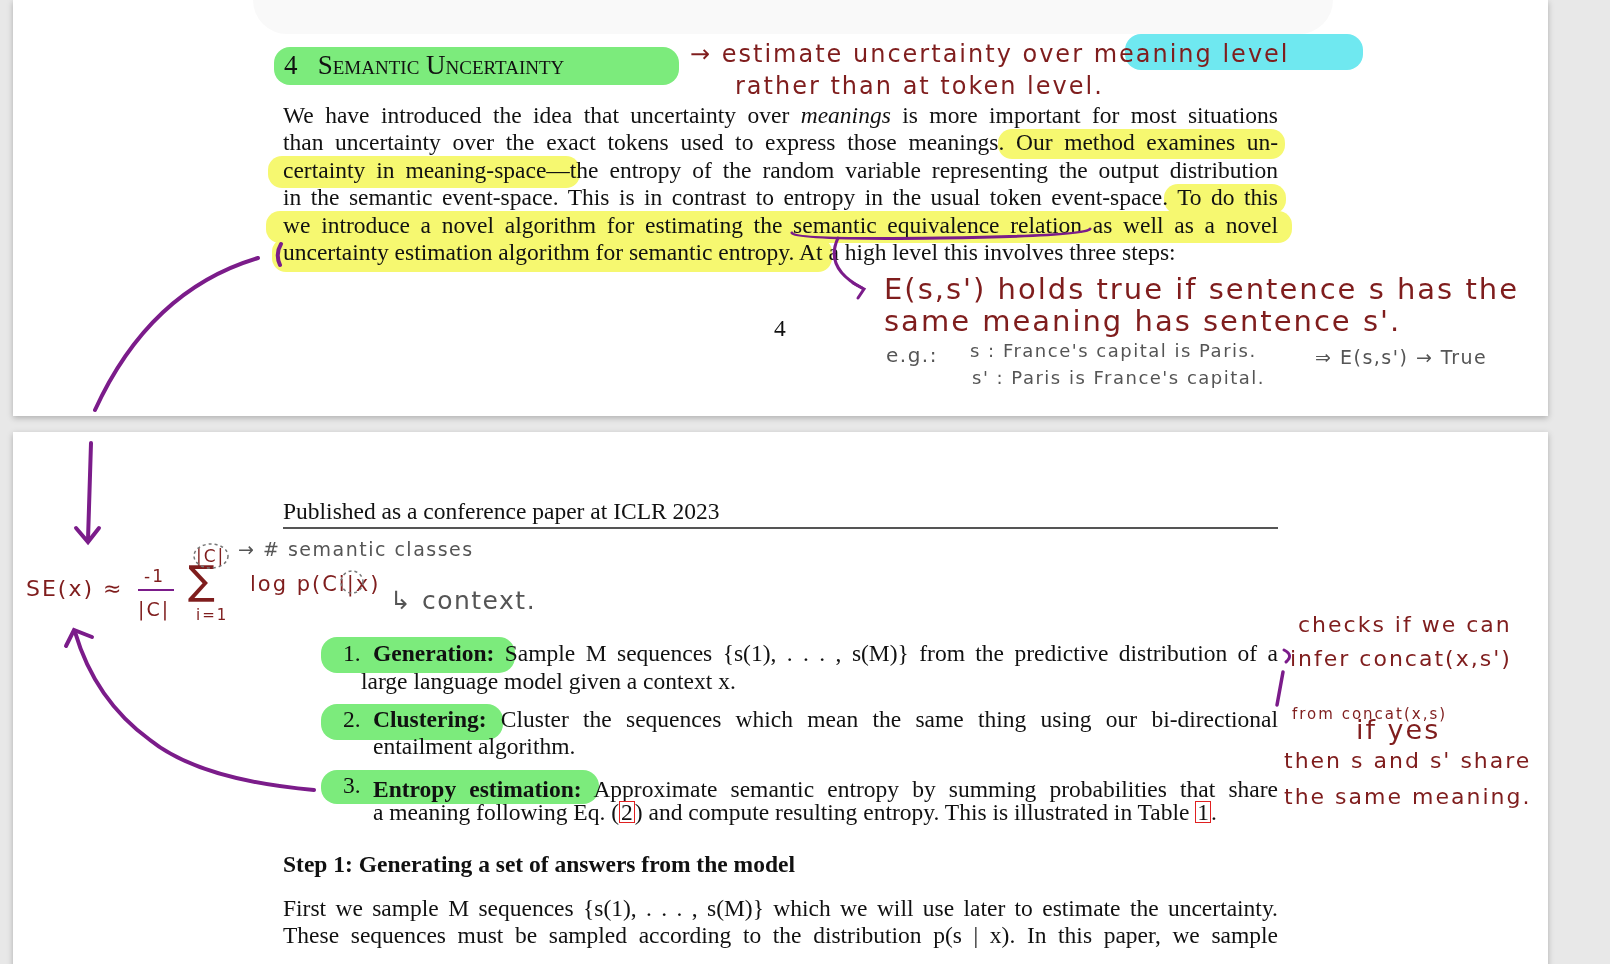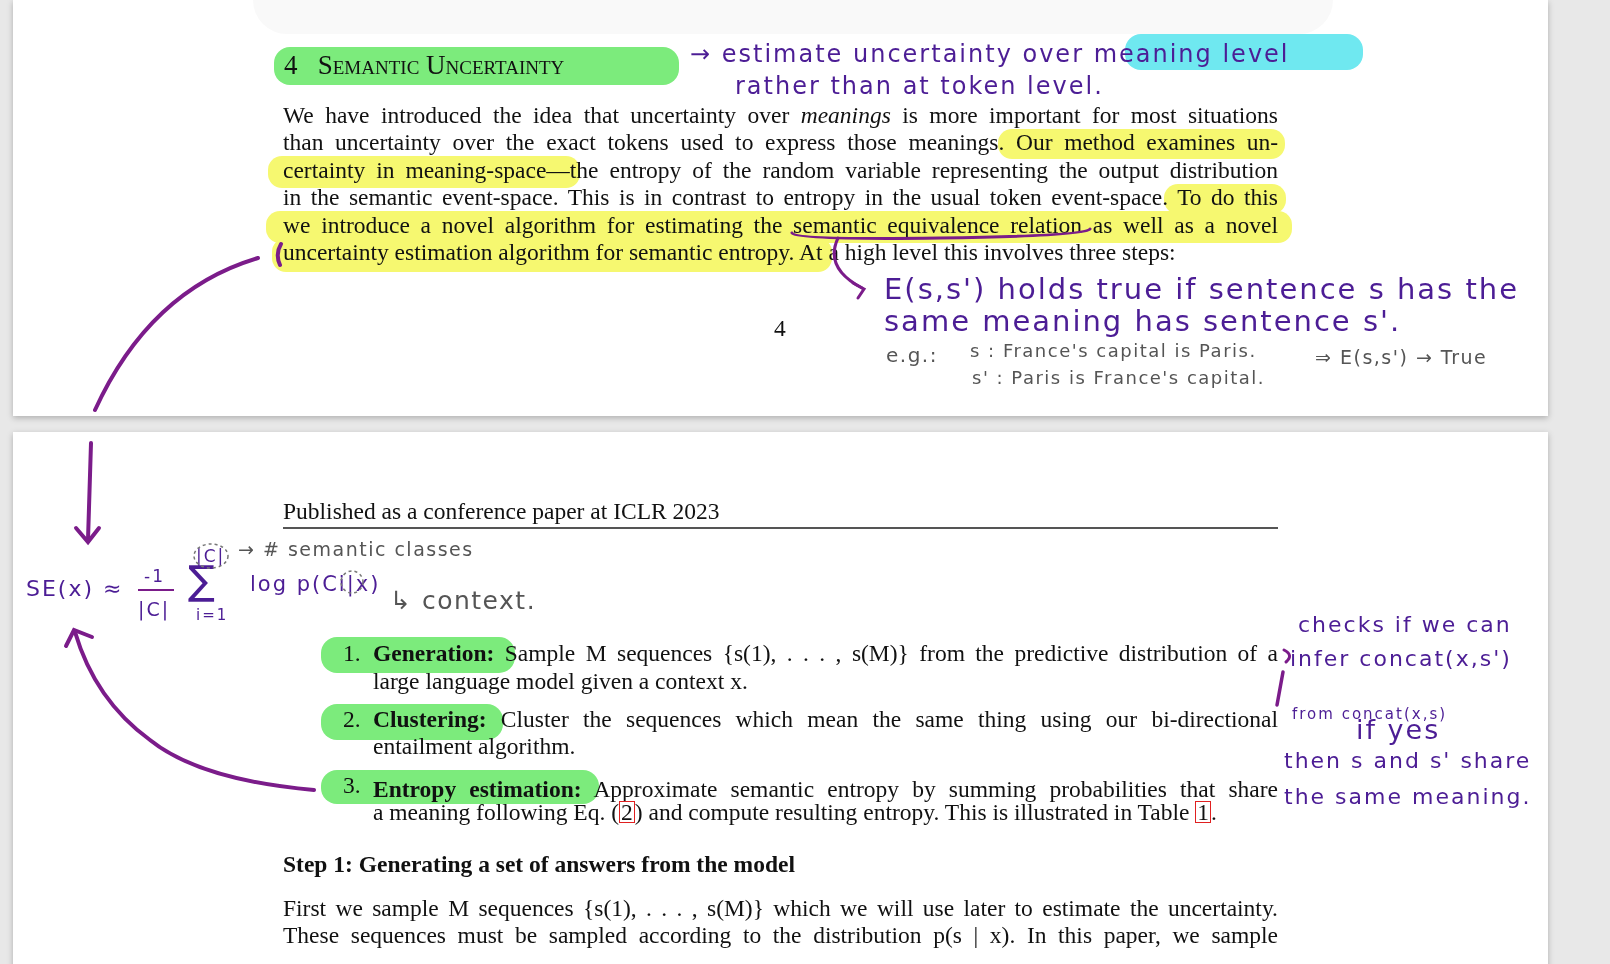--- a/index.html
+++ b/index.html
@@ -7,21 +7,21 @@
          font-family:"Liberation Serif", "DejaVu Serif", serif; color:#111; }
   .page { position:absolute; background:#fff; box-shadow:0 2px 6px rgba(0,0,0,0.25); }
   #page1 { left:13px; top:0; width:1535px; height:416px; }
   #page2 { left:13px; top:432px; width:1535px; height:560px; }
   .smudge { position:absolute; left:240px; top:0; width:1080px; height:34px; background:#f9f9f9; border-radius:0 0 60px 60px; }
   .abs { position:absolute; white-space:nowrap; }
   .body-text { font-size:23.5px; line-height:27.3px; }
   .hl-yellow { background:#f6f870; border-radius:14px; }
   .hl-green { background:#7ceb7c; border-radius:16px; }
   .hl-cyan { background:#6fe8f0; border-radius:16px; }
-  .hand { font-family:"DejaVu Sans", sans-serif; color:#4c1d95; letter-spacing:2px; }
+  .hand { font-family:"DejaVu Sans", sans-serif; color:#7f1d1d; letter-spacing:2px; }
   .hand-gray { font-family:"DejaVu Sans", sans-serif; color:#555; letter-spacing:1.5px; }
   .ref { border:1.5px solid #e02020; padding:0 1px; line-height:20px; display:inline-block; }
   .section-title { font-size:27px; }
   .section-title .sc { font-variant:small-caps; }
   svg.overlay { position:absolute; left:0; top:0; pointer-events:none; }
   .para-line { position:absolute; left:283px; width:995px; white-space:nowrap; }
   .justify { text-align:justify; text-align-last:justify; }
 </style>
 </head>
 <body>
@@ -76,21 +76,21 @@
 <div class="abs hand" style="left:250px;top:572px;font-size:21px;">log p(Ci|x)</div>
 <div class="abs hand-gray" style="left:238px;top:538px;font-size:19px;">→ # semantic classes</div>
 <div class="abs hand-gray" style="left:390px;top:586px;font-size:25px;">↳ <span>context.</span></div>
 
 <div class="abs hl-green" style="left:321px;top:637px;width:194px;height:36px;"></div>
 <div class="abs hl-green" style="left:321px;top:704px;width:182px;height:36px;"></div>
 <div class="abs hl-green" style="left:321px;top:770px;width:278px;height:34px;"></div>
 
 <div class="abs body-text" style="left:343px;top:640px;">1.</div>
 <div class="abs body-text justify" style="left:373px;top:640px;width:905px;white-space:nowrap;"><b>Generation:</b><span> Sample M sequences {s(1), . . . , s(M)} from the predictive distribution of a</span></div>
-<div class="abs body-text" style="left:373px;top:668px;">large language model given a context x.</div>
+<div class="abs body-text" style="left:361px;top:668px;">large language model given a context x.</div>
 
 <div class="abs body-text" style="left:343px;top:706px;">2.</div>
 <div class="abs body-text justify" style="left:373px;top:706px;width:905px;white-space:nowrap;"><b>Clustering:</b><span> Cluster the sequences which mean the same thing using our bi-directional</span></div>
 <div class="abs body-text" style="left:373px;top:733px;">entailment algorithm.</div>
 
 <div class="abs body-text" style="left:343px;top:772px;">3.</div>
 <div class="abs body-text justify" style="left:373px;top:776px;width:905px;white-space:nowrap;"><b>Entropy estimation:</b><span> Approximate semantic entropy by summing probabilities that share</span></div>
 <div class="abs body-text" style="left:373px;top:799px;"><span>a meaning following Eq. (</span><span class="ref">2</span><span>) and compute resulting entropy. This is illustrated in Table </span><span class="ref">1</span><span>.</span></div>
 
 <div class="abs hand" style="left:1298px;top:612px;font-size:22px;">checks if we can</div>

